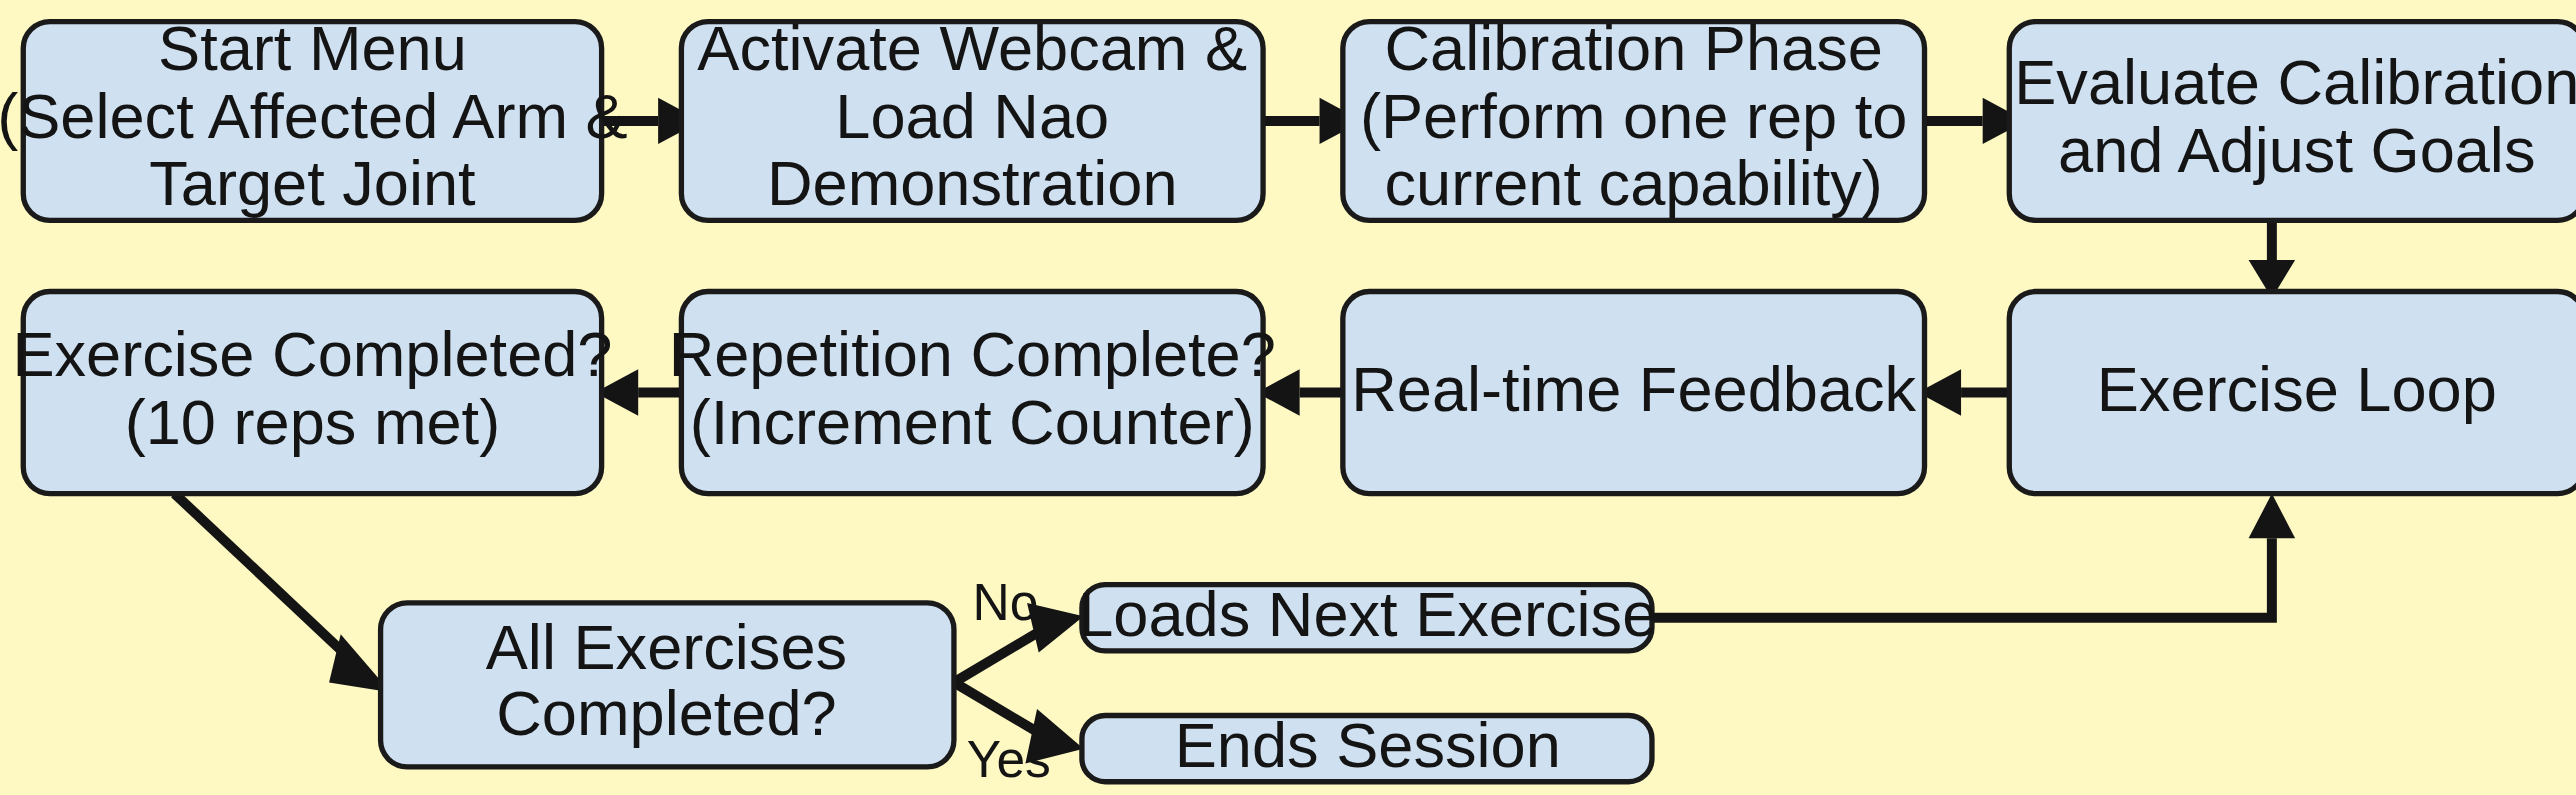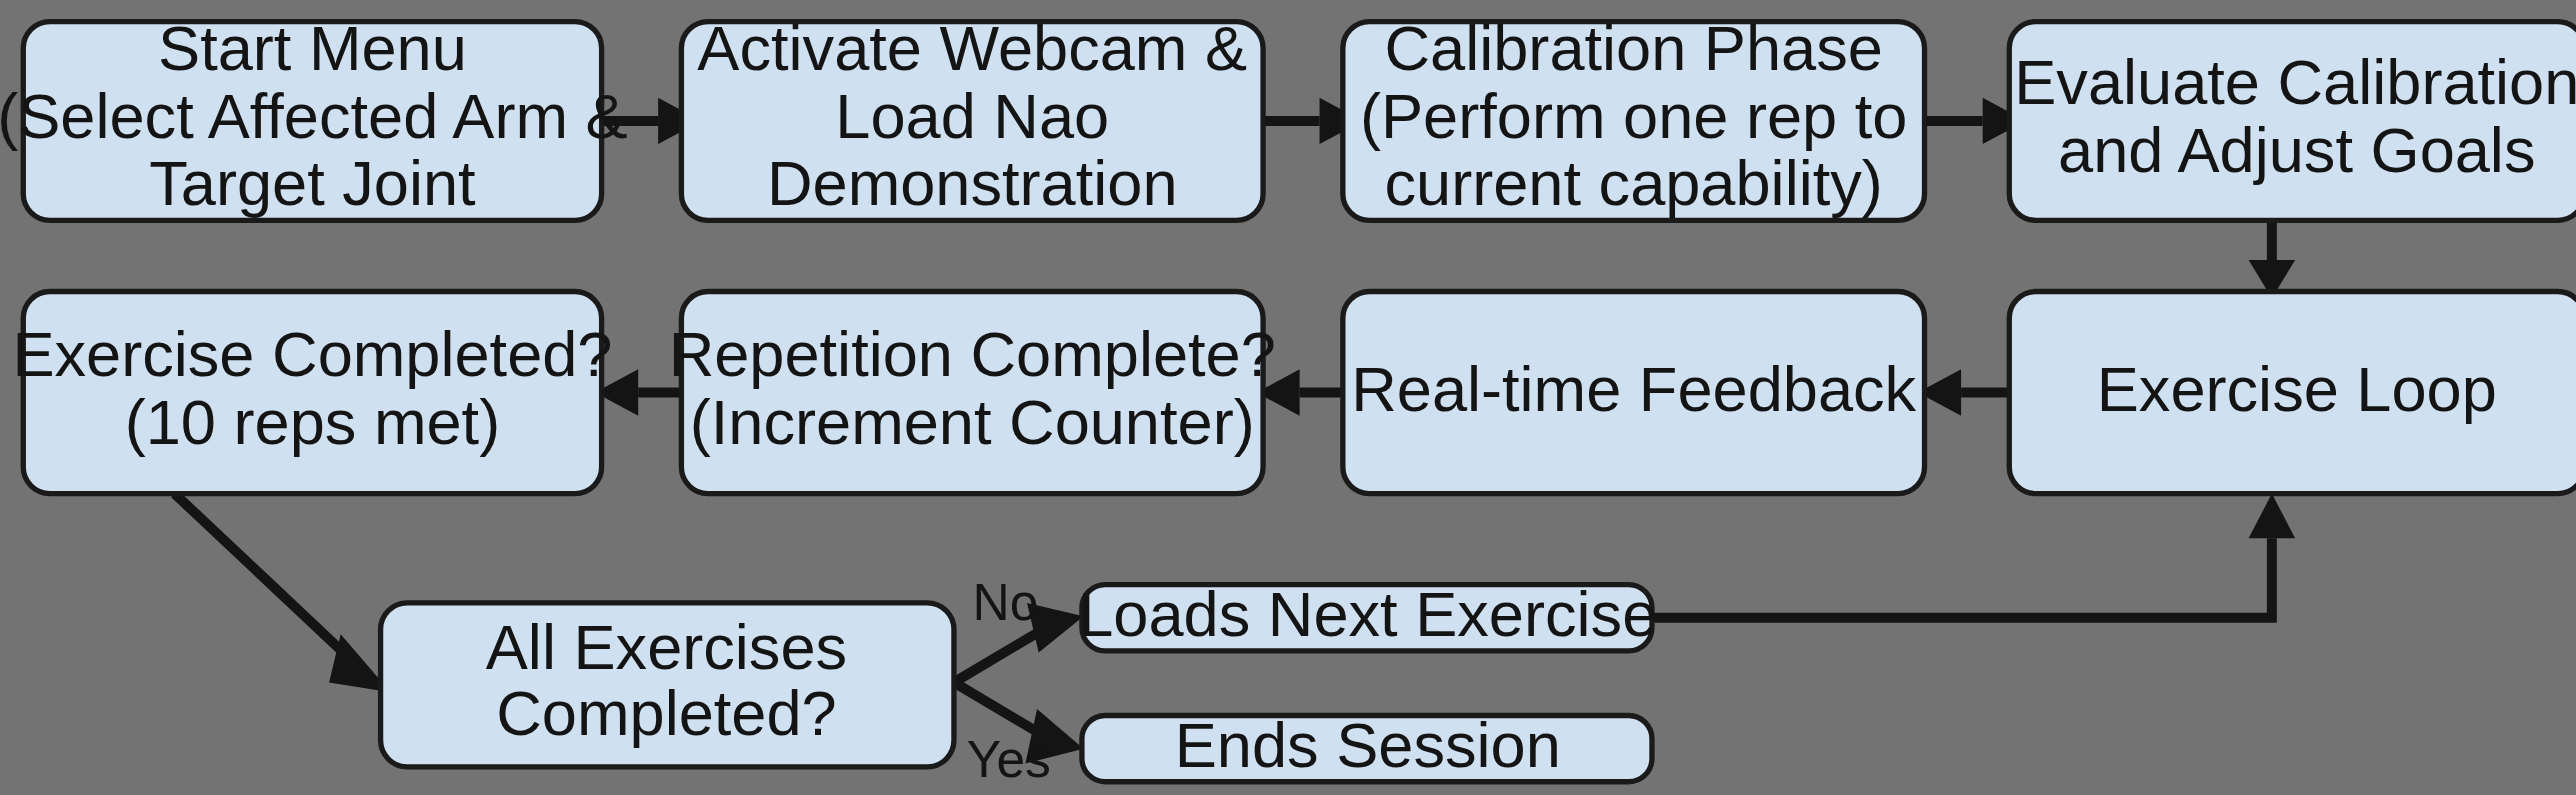--- a/index.html
+++ b/index.html
@@ -4,21 +4,21 @@
 <style>
   html, body {
     margin: 0;
     padding: 0;
     background: #ffffff;
   }
   #canvas-wrap {
     position: relative;
     width: 2576px;
     height: 795px;
-    background: #737373;
+    background: #fef9c3;
     overflow: hidden;
   }
   svg#flow {
     display: block;
     width: 2576px;
     height: 795px;
   }
   .node-rect {
     fill: #cfe0f1;
     stroke: #1a1a1a;

